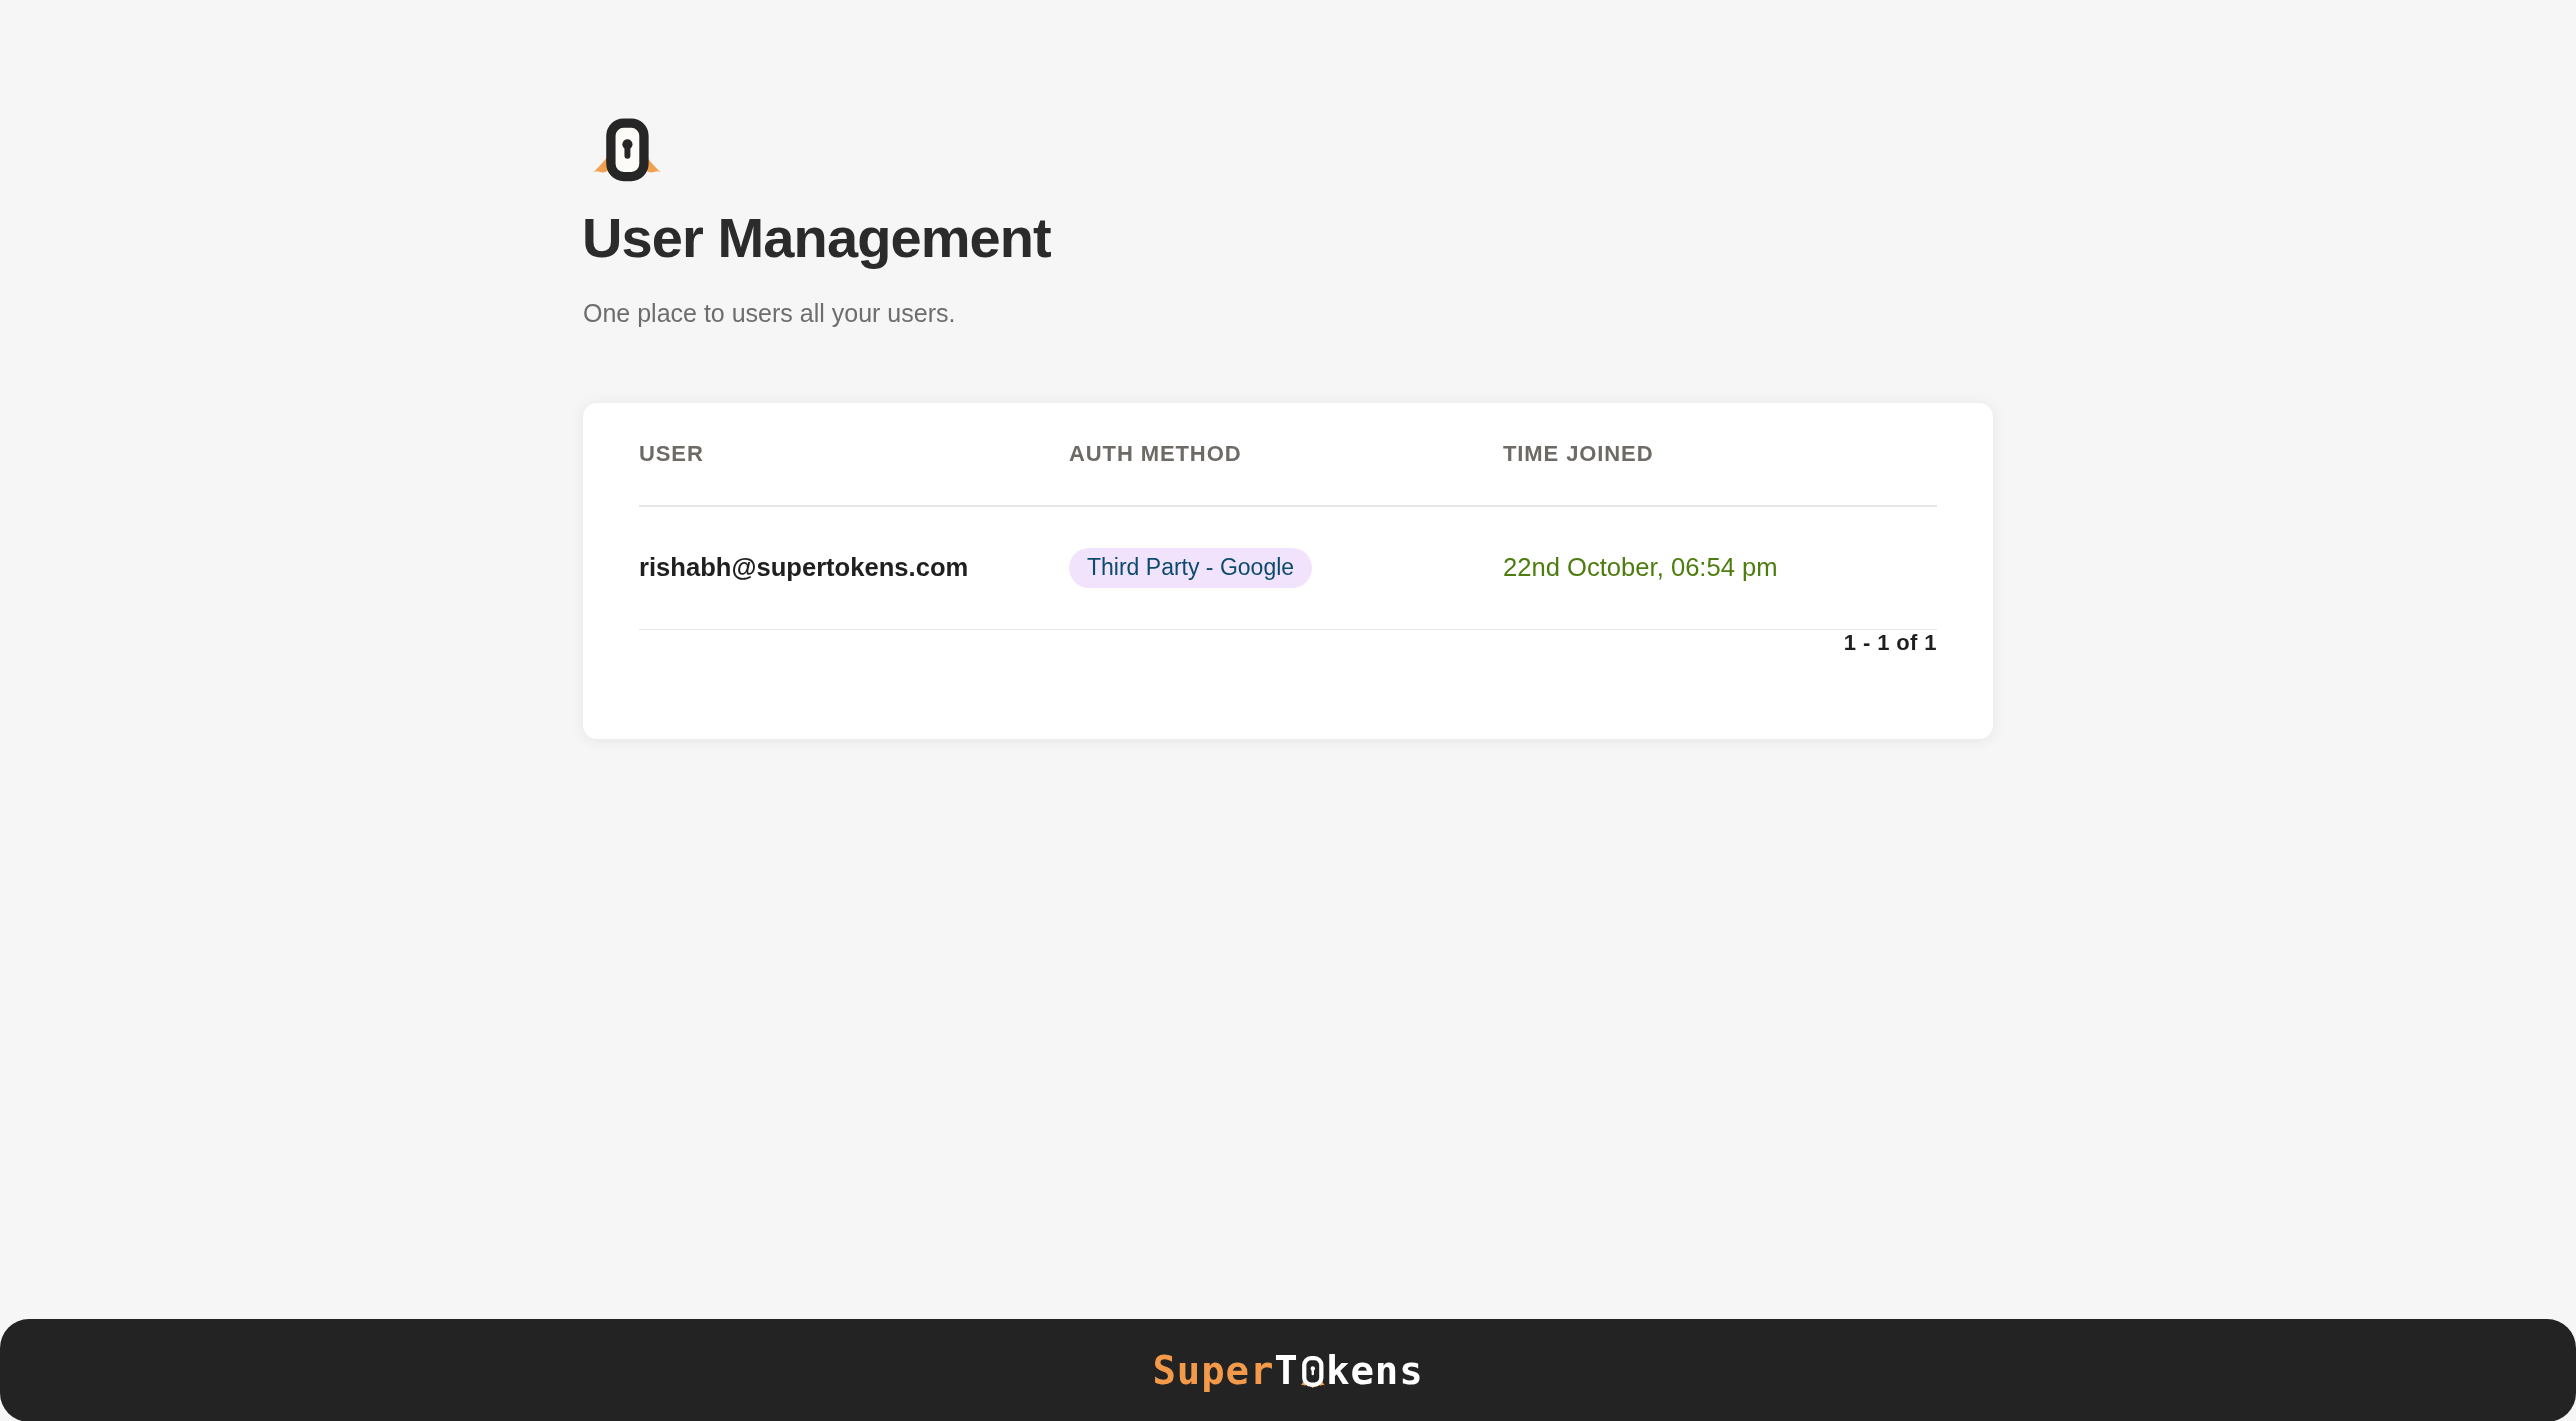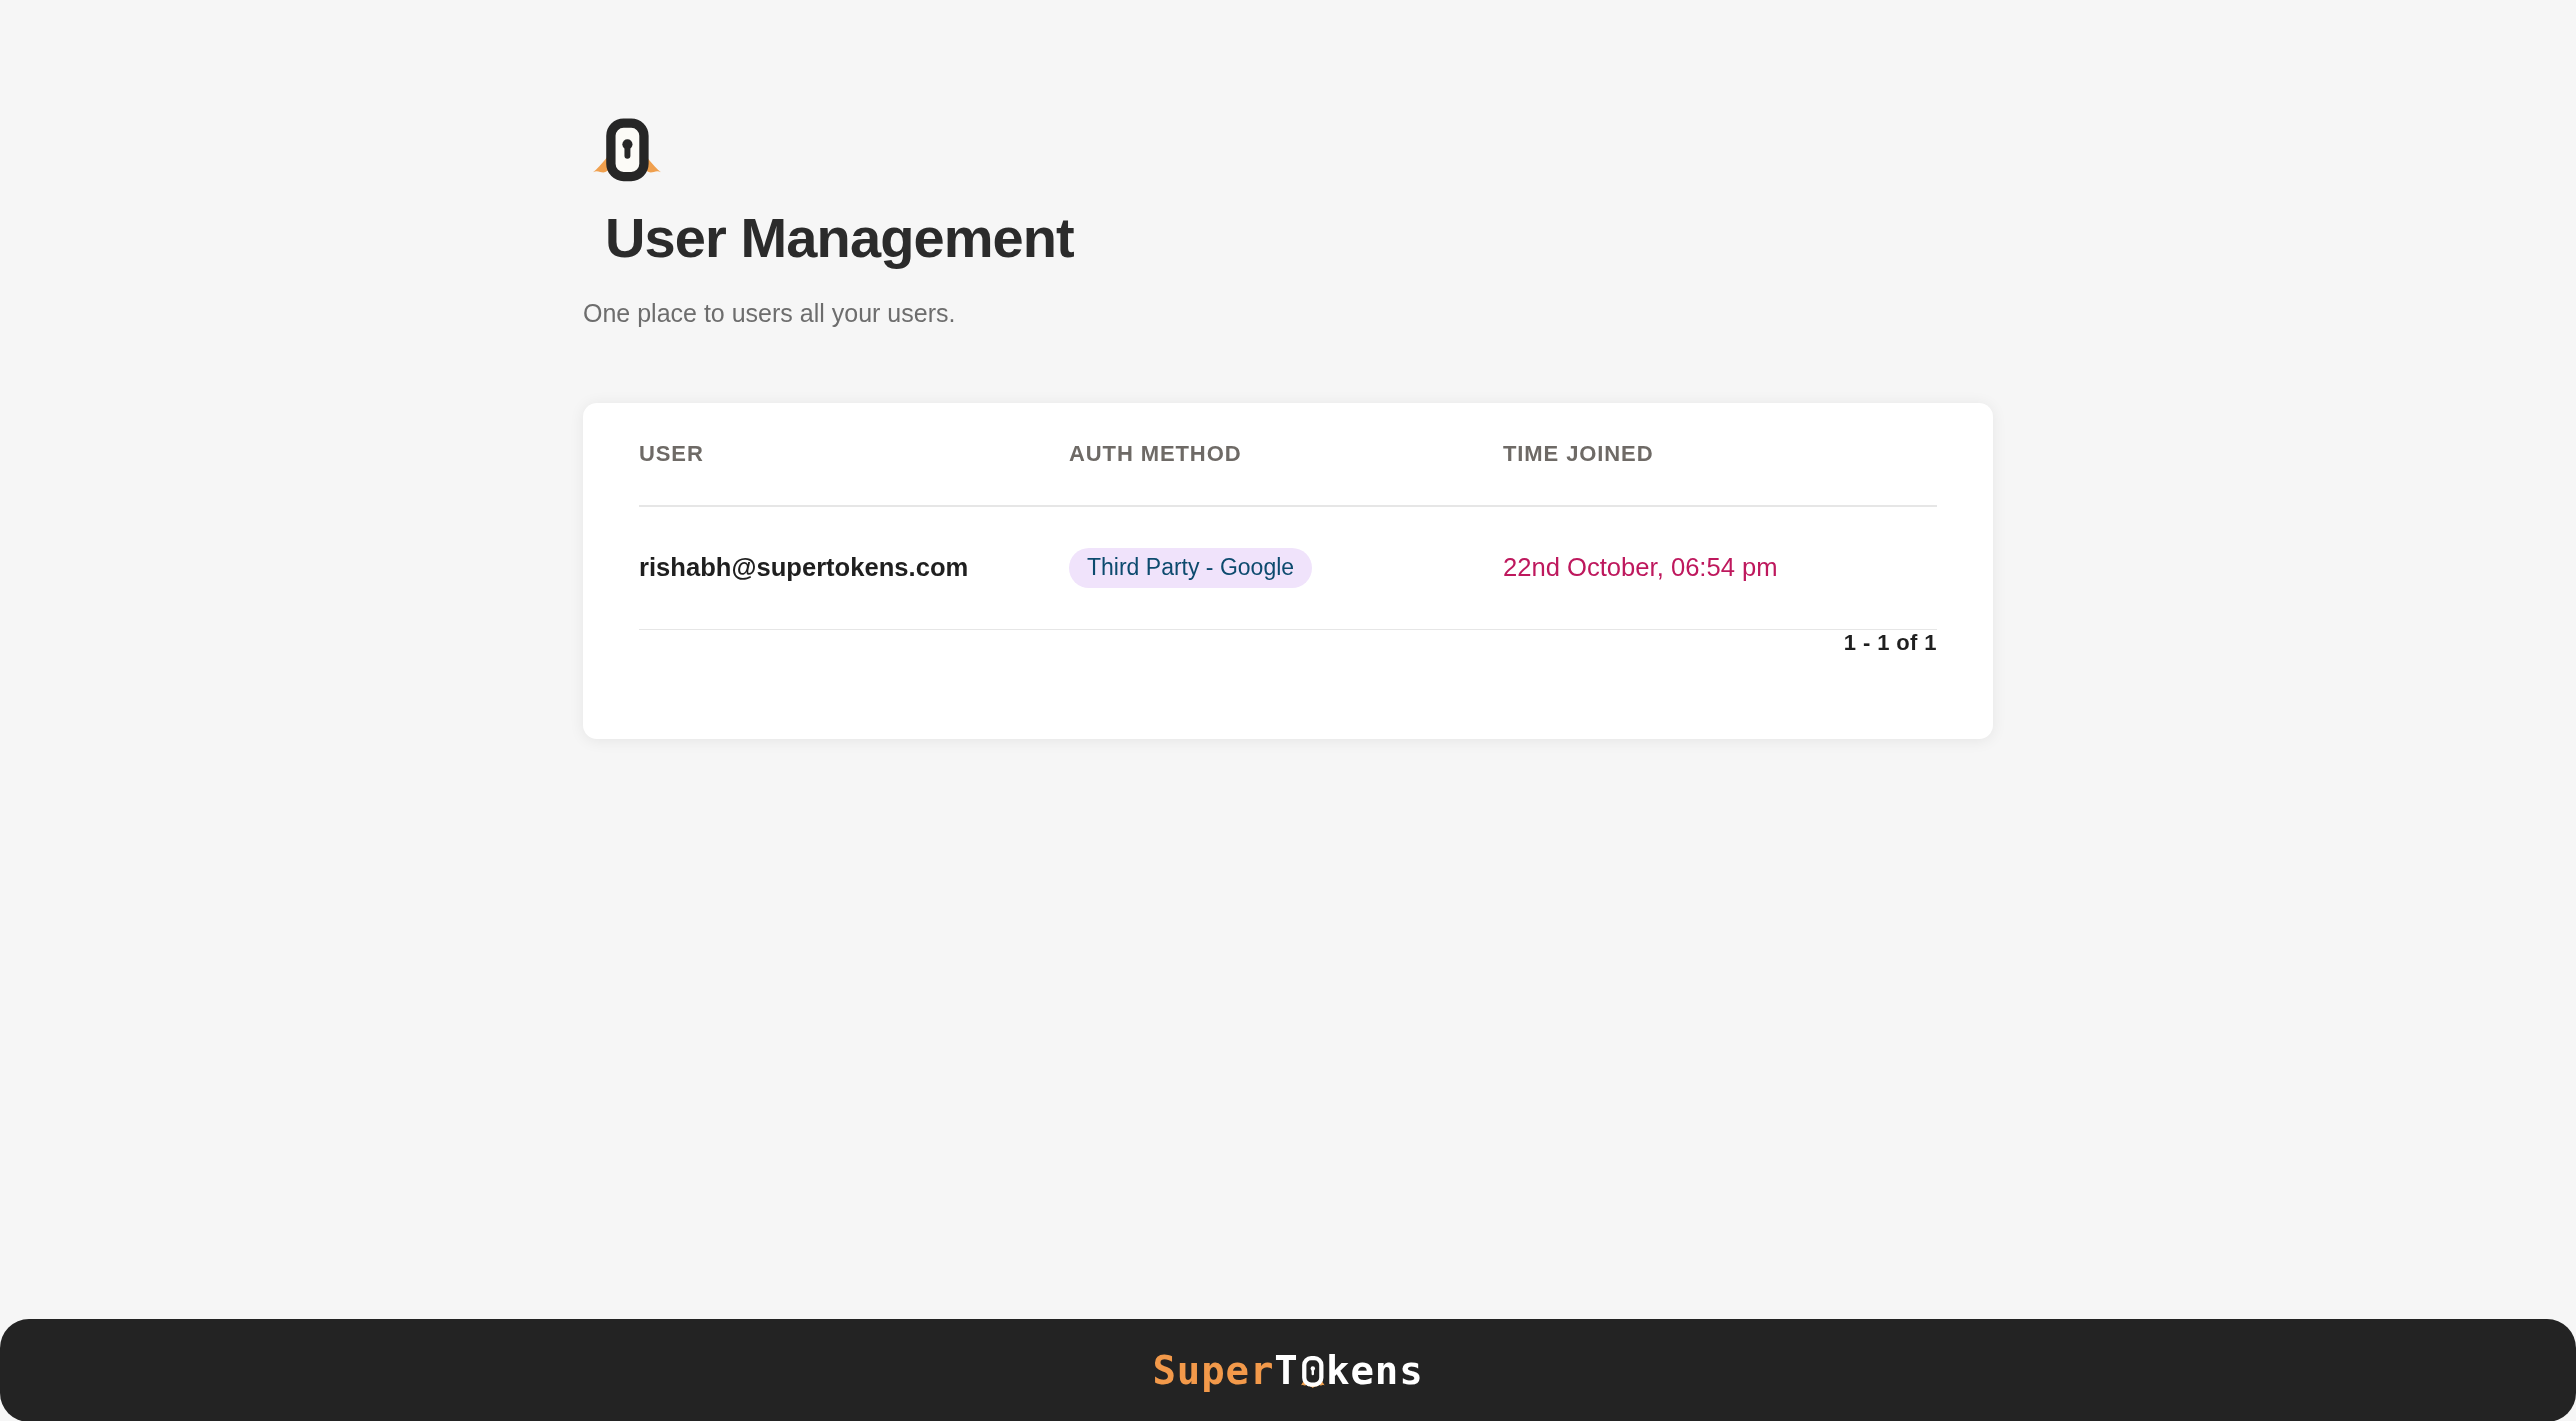--- a/index.html
+++ b/index.html
@@ -10,21 +10,21 @@
     position:relative;
     overflow:hidden;
   }
   .page { position:absolute; inset:0; }
 
   
   .logo-icon { position:absolute; left:588px; top:118px; width:78px; height:73px; }
   .page-title {
     position:absolute; left:582px; top:210px;
     font-size:56px; font-weight:700; letter-spacing:-0.9px;
-    color:#2b2b2b; line-height:1;margin-left:23px;
+    color:#2b2b2b; line-height:1;
   }
   .page-subtitle {
     position:absolute; left:583px; top:298px;
     font-size:25px; color:#6d6d6d; line-height:1.2;
   }
 
   
   .card {
     position:absolute; left:583px; top:403px;
     width:1410px; height:336px;
@@ -47,21 +47,21 @@
     grid-template-columns:430px 434px 1fr;
     align-items:center; cursor:pointer;
   }
   .td-email { font-size:25.6px; font-weight:700; color:#1f1f1f; }
   .badge {
     display:inline-block;
     background:#f0e3fb; color:#0c4a6e;
     font-size:23px; line-height:1;
     padding:8.5px 18px; border-radius:20.5px;
   }
-  .td-time { font-size:25.6px; color:#be185d; }
+  .td-time { font-size:25.6px; color:#4d7c0f; }
   .tfoot {
     height:107px; display:flex;
     justify-content:flex-end; 
   }
   .pagination { font-size:22px; font-weight:700; color:#1f1f1f; letter-spacing:0.4px; }
 
   
   .footer {
     position:absolute; left:0; top:1319px;
     width:100%; height:103px;

